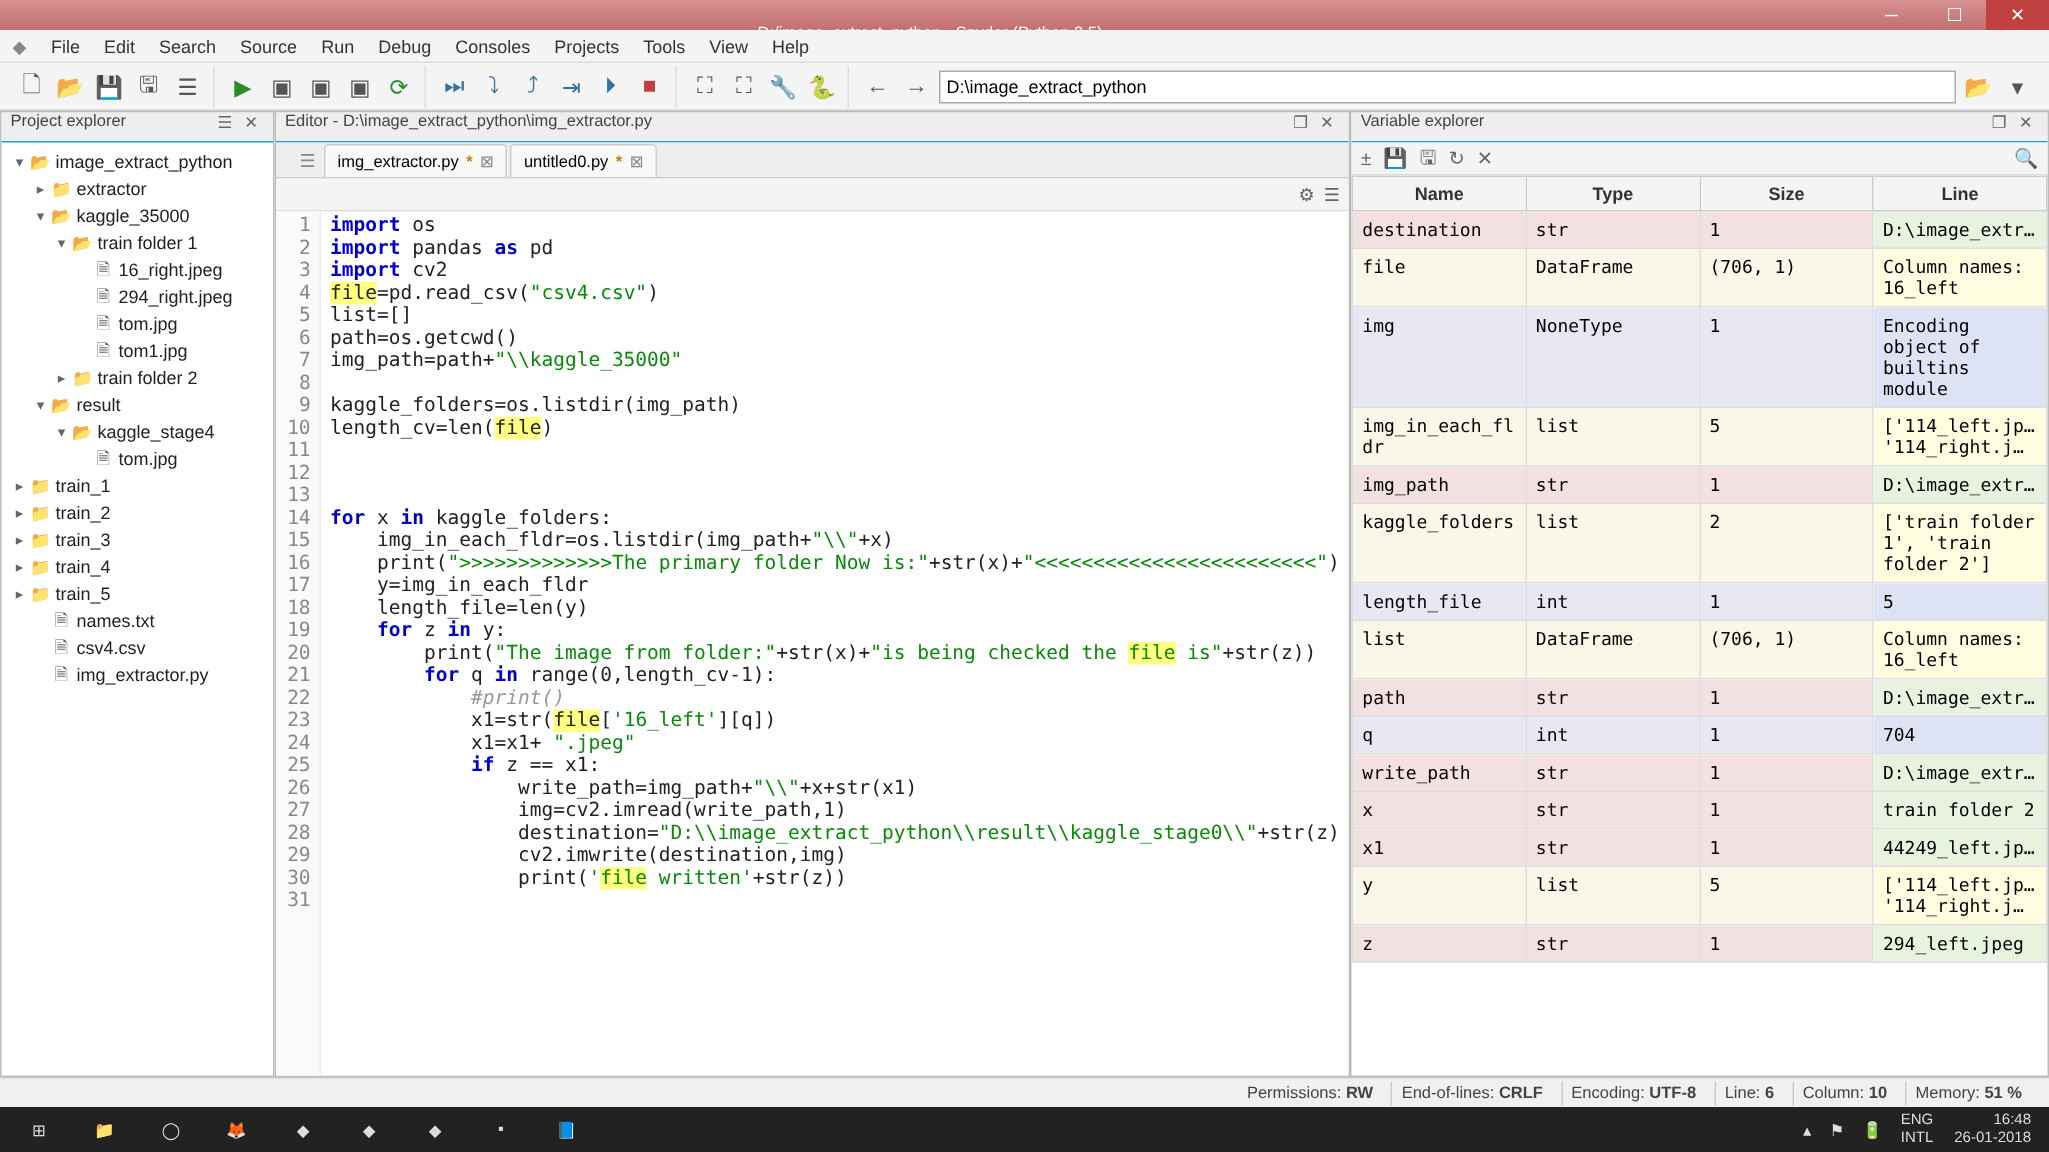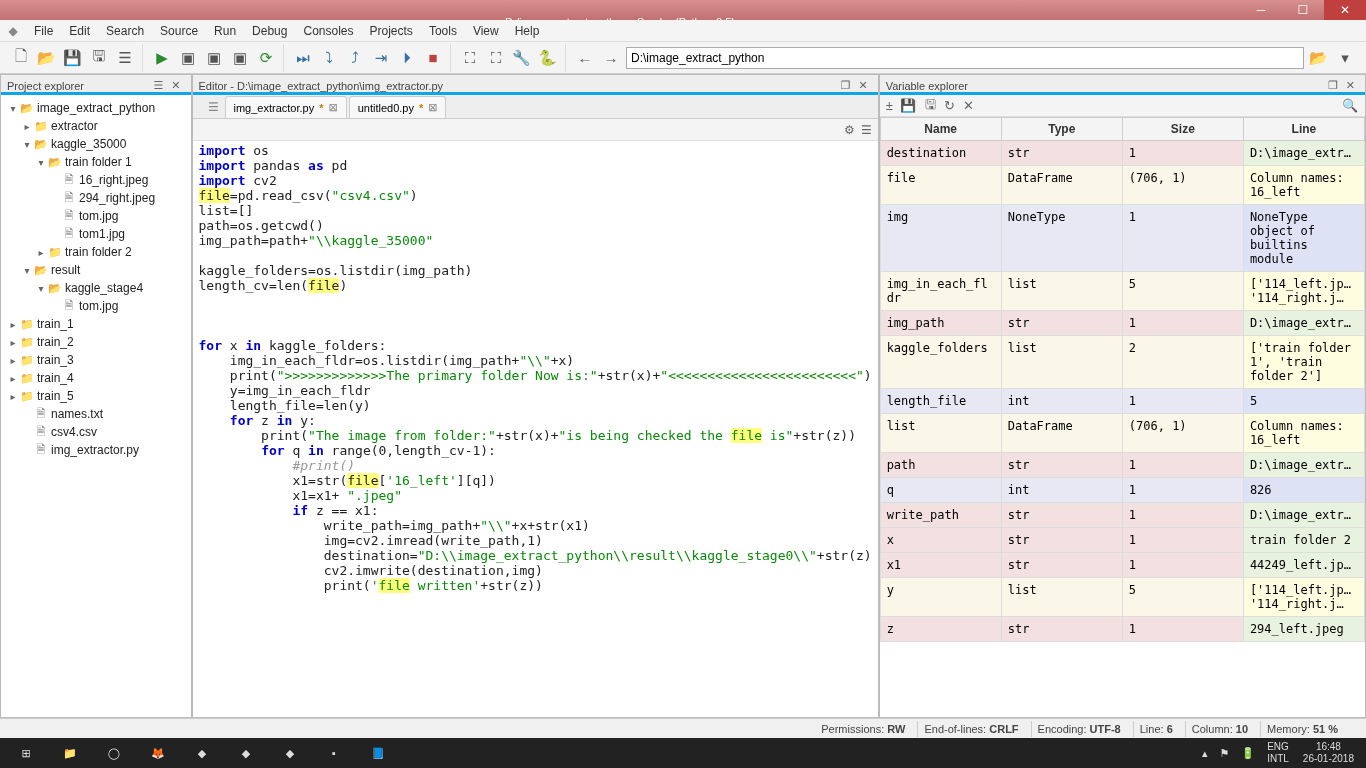--- a/index.html
+++ b/index.html
@@ -16,21 +16,21 @@
 .toolbar { height: 32px; background: #f4f4f4; border-bottom: 1px solid #ccc; display: flex; align-items: center; padding: 0 4px; gap: 2px; }
 .tb-group { display: flex; align-items: center; gap: 4px; padding: 0 6px; border-right: 1px solid #ddd; height: 28px; }
 .tb-group:last-child { border-right: none; }
 .tb-btn { width: 22px; height: 22px; display: flex; align-items: center; justify-content: center; color: #555; border-radius: 2px; font-size:15px;}
 .tb-play { color: #2a8c2a; }
 .tb-stop { color: #c04040; }
 .tb-python { color:#3671a1; }
 .path-input { flex: 1; min-width: 200px; height: 22px; border: 1px solid #aaa; padding: 0 4px; font-size: 12px; background:#fff;}
 .main { flex: 1; display: flex; overflow: hidden; }
 .pane { display: flex; flex-direction: column; background: #fff; border: 1px solid #bbb; }
-.pane-header { height: 20px; background: #eee; border-bottom: 3px solid #0ea5e9; display: flex; align-items: flex-end; padding: 0 6px; font-size: 11px; color: #444; }
+.pane-header { height: 20px; background: #eee; border-bottom: 1px solid #0ea5e9; display: flex; align-items: flex-start; padding: 0 6px; font-size: 11px; color: #444; }
 .pane-header .ph-spacer { flex: 1; }
 .pane-header .ph-btn { padding: 0 4px; color: #666; font-size:11px; }
 #project-pane { width: 198px; }
 #editor-pane { flex: 1; }
 #var-pane { width: 504px; }
 .tree { padding: 4px 2px; font-size: 12px; color: #222; overflow:auto; flex:1;}
 .tree-row { display: flex; align-items: center; height: 18px; white-space: nowrap; }
 .tree-indent { display:inline-block; }
 .tree-caret { width: 12px; text-align: center; color: #666; font-size:10px;}
 .tree-icon { width: 16px; text-align: center; margin-right: 2px; }
@@ -57,27 +57,27 @@
 .var-table td { border: 1px solid #ddd; padding: 5px 6px; font-family: "Consolas",monospace; font-size:12px; vertical-align:top; overflow:hidden; text-overflow:ellipsis;}
 .var-table td:nth-child(1){ width:130px; word-break:break-all;}
 .var-table td:nth-child(2){ width:75px;}
 .var-table td:nth-child(3){ width:60px;}
 .row-pink td{ background:#f3e0e0;}
 .row-pink td:last-child{ background:#e8f3df;}
 .row-cream td{ background:#faf7e8;}
 .row-cream td:last-child{ background:#fffde0;}
 .row-blue td{ background:#e8e8f5;}
 .row-blue td:last-child{ background:#dde3f5;}
-.statusbar { height: 20px; background: #f0f0f0; border-top: 1px solid #ccc; display: flex; align-items: center; justify-content:flex-end; padding: 0 22px; font-size: 11px; color: #444; gap:6px;}
+.statusbar { height: 20px; background: #f0f0f0; border-top: 1px solid #ccc; display: flex; align-items: center; justify-content:flex-end; padding: 0 12px; font-size: 11px; color: #444; gap:6px;}
 .sb-item{ padding:0 6px; border-left:1px solid #ccc; height:16px; display:flex; align-items:center;}
 .sb-item:first-child{border-left:none;}
 .taskbar { height: 30px; background: #222; display: flex; align-items: center; padding: 0 4px; color: #ddd; font-size: 11px; }
 .taskbar .tb-item { width: 44px; height: 28px; display: flex; align-items: center; justify-content: center; }
 .taskbar .tb-spacer { flex: 1; }
-.taskbar .clock { text-align: center; padding: 0 8px; line-height: 12px; font-size:10px;}
+.taskbar .clock { text-align: right; padding: 0 8px; line-height: 12px; font-size:10px;}
 .taskbar .lang { text-align:center; font-size:10px; padding:0 6px; line-height:12px;}
 </style>
 </head>
 <body>
 
 <div class="titlebar">
   <div class="t-spacer"></div>
   <div class="t-title">D:/image_extract_python - Spyder (Python 3.5)</div>
   <div class="t-spacer"></div>
   <div class="win-btns">
@@ -292,20 +292,52 @@
           <span>untitled0.py</span>
           <span class="dirty">*</span>
           <span class="close-x">⊠</span>
         </div>
       </div>
     <div class="ed-toolbar">
       <span>⚙</span>
       <span>☰</span>
     </div>
     <div class="code-area">
+      <div class="gutter" id="gutter">1
+2
+3
+4
+5
+6
+7
+8
+9
+10
+11
+12
+13
+14
+15
+16
+17
+18
+19
+20
+21
+22
+23
+24
+25
+26
+27
+28
+29
+30
+31
+</div>
       <div class="code" id="code"><span class="kw">import</span> os
 <span class="kw">import</span> pandas <span class="kw">as</span> pd
 <span class="kw">import</span> cv2
 <span class="hl">file</span>=pd.read_csv(<span class="str">"csv4.csv"</span>)
 list=[]
 path=os.getcwd()
 img_path=path+<span class="str">"\\kaggle_35000"</span>
 
 kaggle_folders=os.listdir(img_path)
 length_cv=len(<span class="hl">file</span>)
@@ -369,21 +401,21 @@
             <tr class="row-cream">
               <td>file</td>
               <td>DataFrame</td>
               <td>(706, 1)</td>
               <td>Column names: 16_left</td>
             </tr>
             <tr class="row-blue">
               <td>img</td>
               <td>NoneType</td>
               <td>1</td>
-              <td>NoneType object of builtins module</td>
+              <td>Encoding object of builtins module</td>
             </tr>
             <tr class="row-cream">
               <td>img_in_each_fldr</td>
               <td>list</td>
               <td>5</td>
               <td>['114_left.jpeg', '114_right.j…</td>
             </tr>
             <tr class="row-pink">
               <td>img_path</td>
               <td>str</td>
@@ -411,21 +443,21 @@
             <tr class="row-pink">
               <td>path</td>
               <td>str</td>
               <td>1</td>
               <td>D:\image_extract_python</td>
             </tr>
             <tr class="row-blue">
               <td>q</td>
               <td>int</td>
               <td>1</td>
-              <td>826</td>
+              <td>704</td>
             </tr>
             <tr class="row-pink">
               <td>write_path</td>
               <td>str</td>
               <td>1</td>
               <td>D:\image_extract_python\kaggle…</td>
             </tr>
             <tr class="row-pink">
               <td>x</td>
               <td>str</td>

